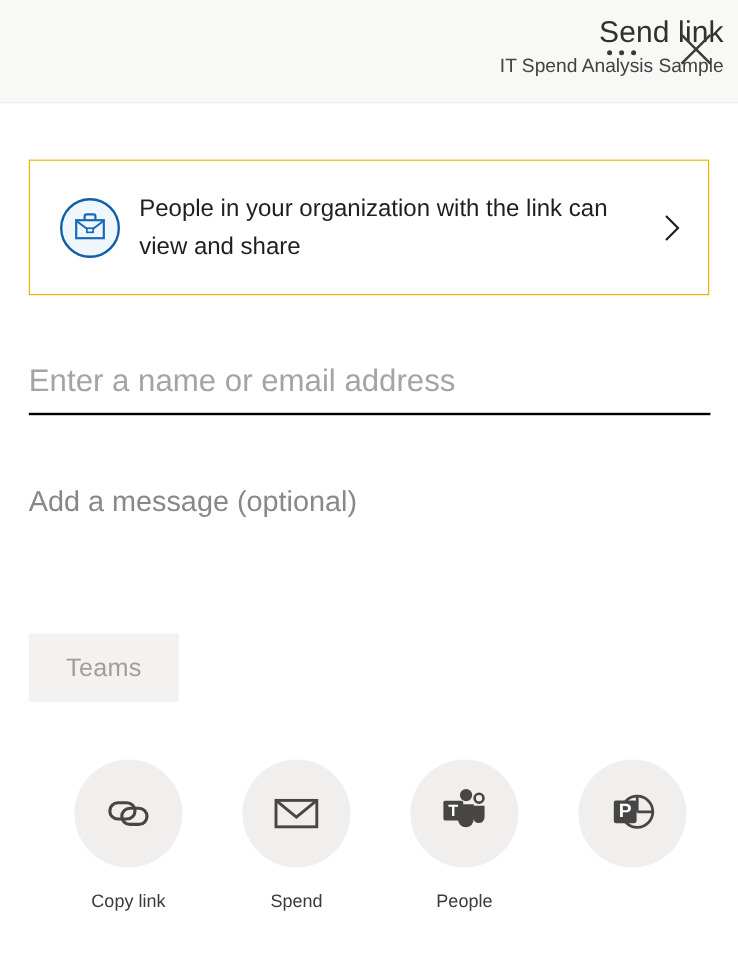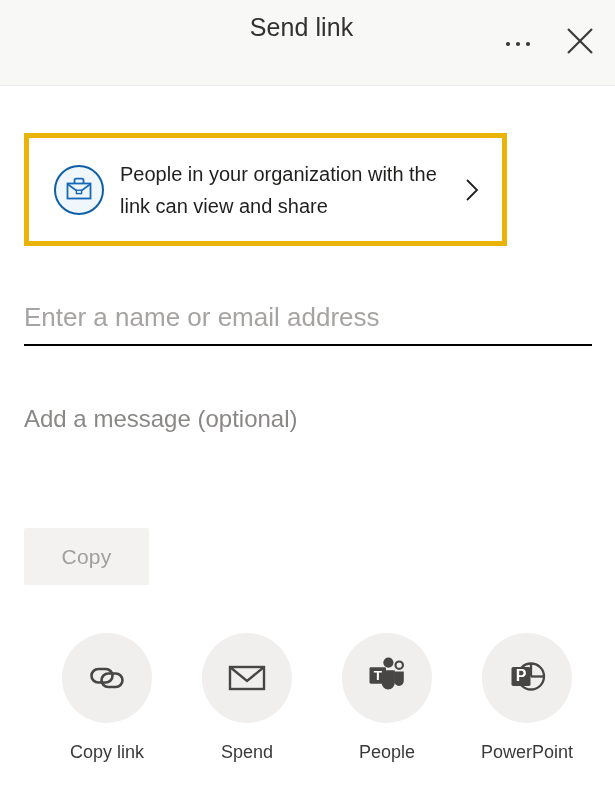--- a/index.html
+++ b/index.html
@@ -22,21 +22,21 @@
     height: 86px;
     background: #f8f8f7;
     border-bottom: 1px solid #ececec;
     box-sizing: border-box;
   }
   .header-titles {
     position: absolute;
     left: 0;
     right: 12px;
     top: 11px;
-    text-align: center;
+    text-align: right;
     pointer-events: none;
   }
   .header-title {
     font-size: 25px;
     font-weight: 400;
     color: #323130;
     line-height: 32px;
     letter-spacing: 0.1px;
   }
   .header-subtitle {
@@ -71,23 +71,23 @@
     top: 22px;
     width: 40px;
     height: 40px;
   }
 
   
   .perm-card {
     position: absolute;
     left: 24px;
     top: 133px;
-    width: 483px;
+    width: 567px;
     height: 113px;
-    border: 5px solid #eab308;
+    border: 1px solid #eab308;
     box-sizing: border-box;
     background: #ffffff;
     display: flex;
     align-items: center;
     cursor: pointer;
   }
   .perm-icon {
     flex: 0 0 auto;
     margin-left: 24px;
     width: 52px;
@@ -210,32 +210,33 @@
     width: 90px;
     height: 90px;
     border-radius: 50%;
     background: #f0efee;
     display: flex;
     align-items: center;
     justify-content: center;
   }
   .action-label {
     margin-top: 17px;
-    font-size: 18px;
+    font-size: 15px;
     color: #3b3a39;
     line-height: 24px;
     white-space: nowrap;
   }
 </style>
 </head>
 <body>
 
 <div class="header">
   <div class="header-titles">
     <div class="header-title">Send link</div>
+    <div class="header-subtitle">IT Spend Analysis Sample</div>
   </div>
 
   <button class="header-btn btn-more">
     <span>
       <svg width="26" height="8" viewBox="0 0 26 8">
         <circle cx="3" cy="4" r="2.1" fill="#3b3a39"></circle>
         <circle cx="13" cy="4" r="2.1" fill="#3b3a39"></circle>
         <circle cx="23" cy="4" r="2.1" fill="#3b3a39"></circle>
       </svg>
     </span>
@@ -269,21 +270,21 @@
   </span>
 </div>
 
 <div class="recipient-wrap">
   <input class="recipient-input" type="text" placeholder="Enter a name or email address" style="">
   <div class="recipient-underline"></div>
 </div>
 
 <textarea class="message-field" placeholder="Add a message (optional)" style=""></textarea>
 
-<button class="send-button" disabled="">Copy</button>
+<button class="send-button" disabled="">Teams</button>
 
 <div class="actions">
 
   <button class="action">
     <span class="action-circle">
       <span>
         <svg width="46" height="46" viewBox="0 0 46 46">
           <g fill="none" stroke="#484644" stroke-width="2.6">
             <rect x="7.5" y="15" width="21" height="13.5" rx="6.75"></rect>
             <rect x="17.5" y="19.5" width="21" height="13.5" rx="6.75"></rect>
@@ -327,16 +328,15 @@
       <span>
         <svg width="46" height="46" viewBox="0 0 46 46">
           <circle cx="27" cy="22.5" r="13" fill="none" stroke="#484644" stroke-width="2.3"></circle>
           <line x1="27" y1="9.5" x2="27" y2="22.5" stroke="#484644" stroke-width="2.3"></line>
           <line x1="27" y1="22.5" x2="40" y2="22.5" stroke="#484644" stroke-width="2.3"></line>
           <rect x="7.5" y="13" width="19" height="19" rx="1.8" fill="#484644"></rect>
           <text x="17" y="27" font-family="'Liberation Sans', sans-serif" font-size="16" font-weight="bold" fill="#ffffff" text-anchor="middle">P</text>
         </svg>
       </span>
     </span>
-    <span class="action-label">PowerPoint</span>
   </button>
 
 </div>
 
 </body></html>

